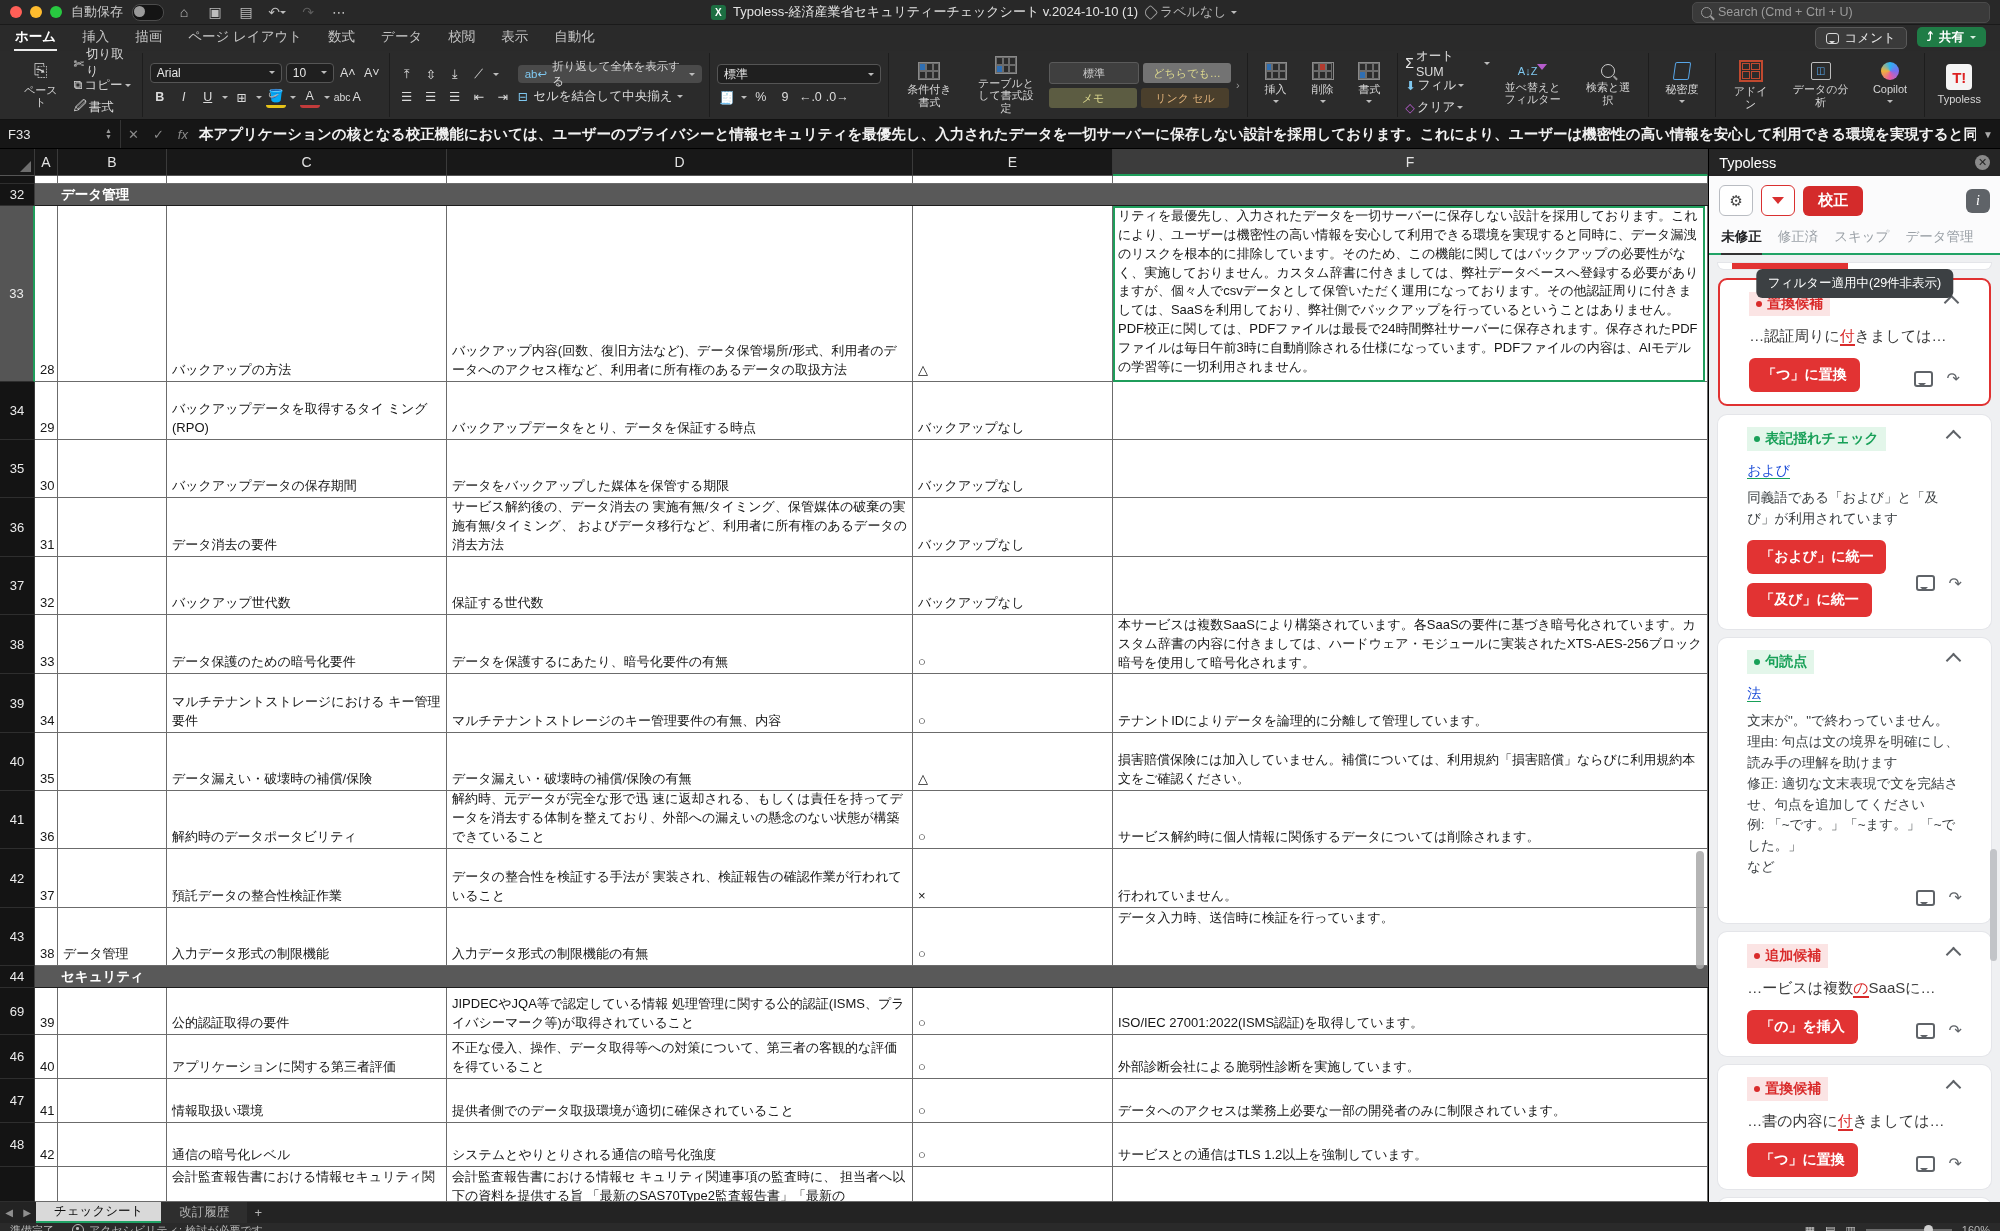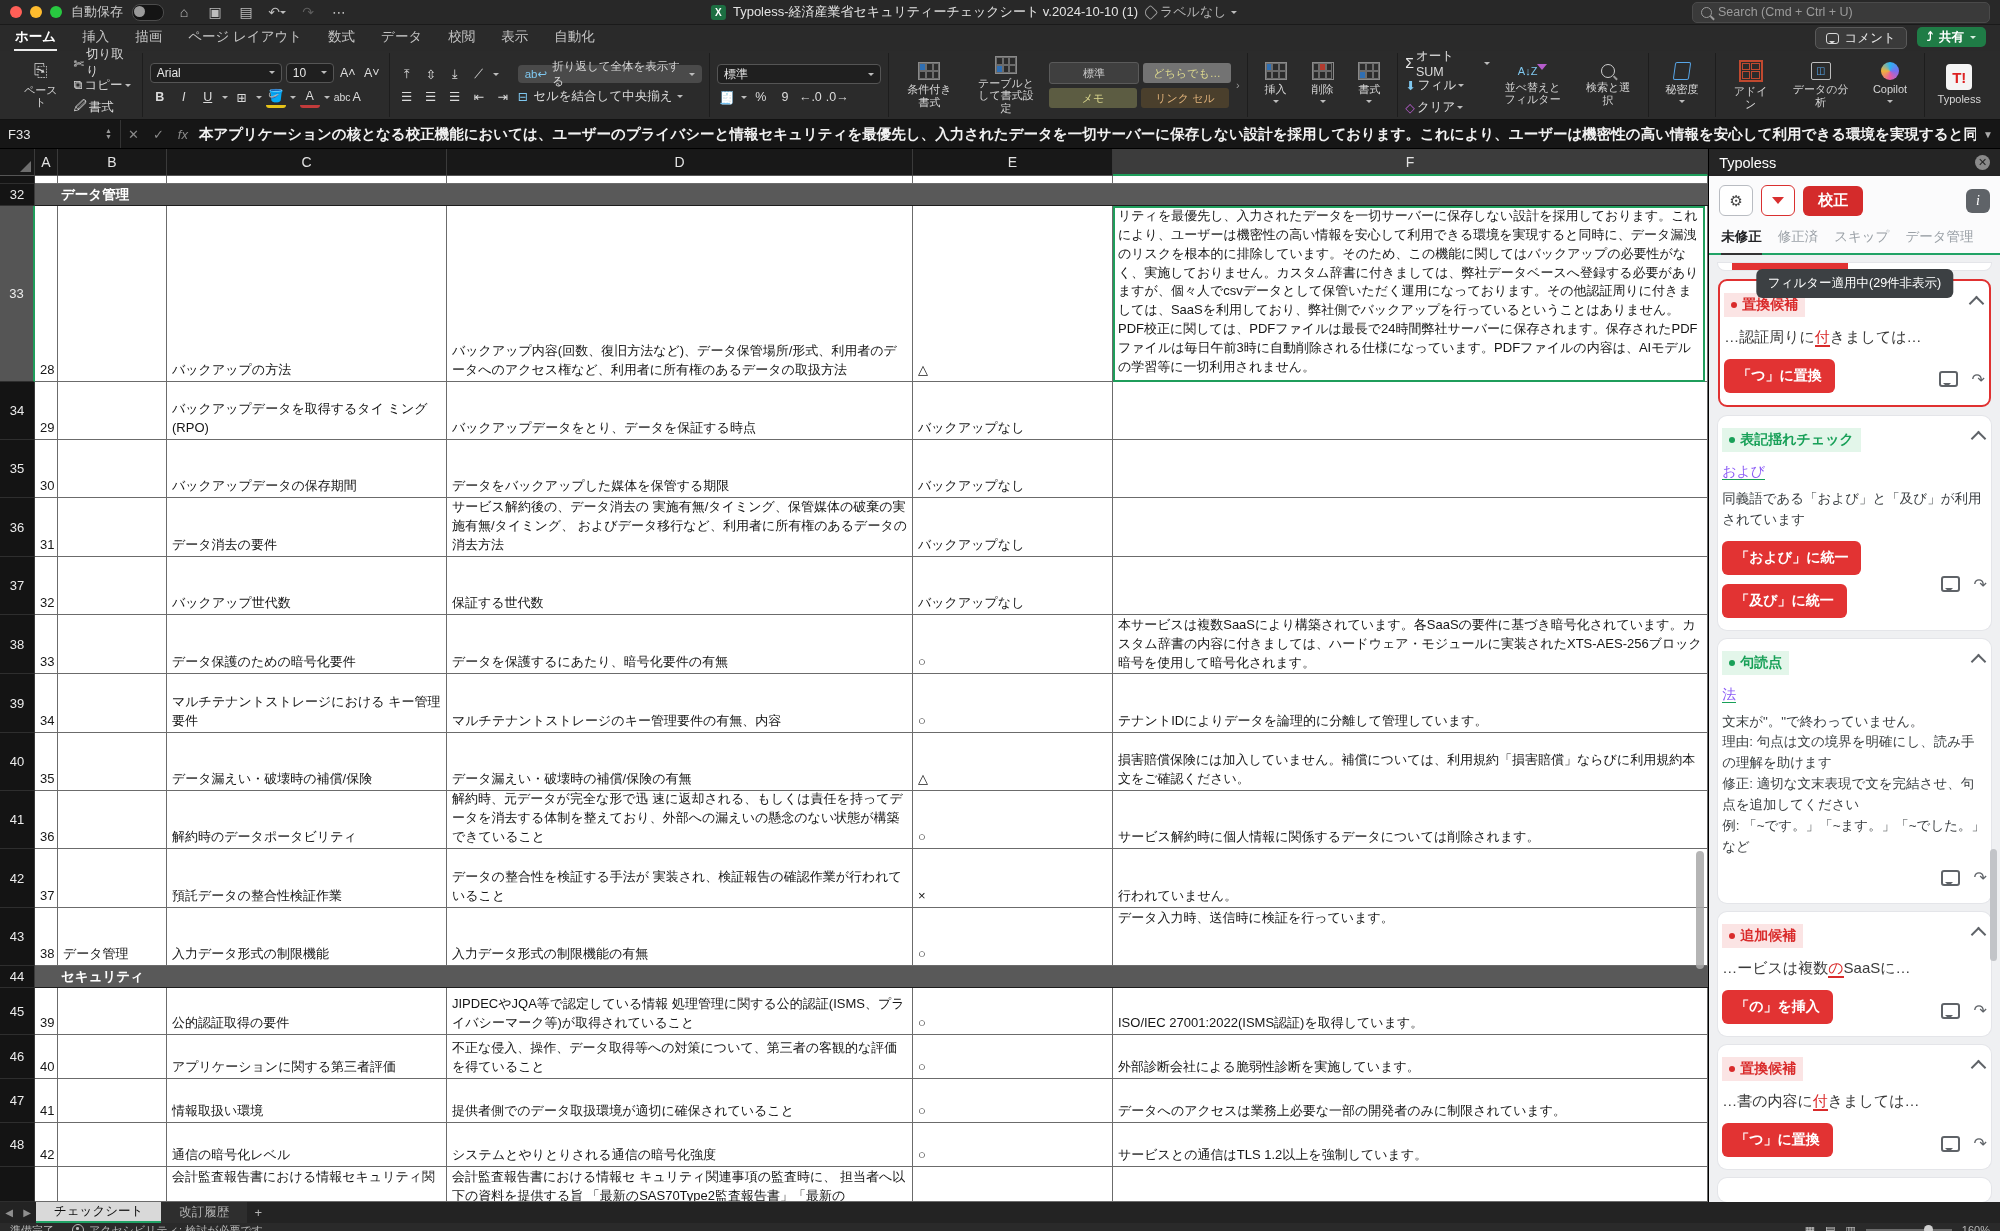--- a/index.html
+++ b/index.html
@@ -117,33 +117,33 @@
   .b-proof{height:30px;background:#d42b2b;border-radius:6px;color:#fff;font-weight:bold;font-size:15px;padding:0 15px;
            display:flex;align-items:center;}
   .b-info{margin-left:auto;width:24px;height:24px;border-radius:6px;background:#5f6368;color:#fff;
           font-family:"Liberation Serif",serif;font-style:italic;font-size:14px;display:flex;align-items:center;justify-content:center;}
   .ptabs{background:#fbfbfc;display:flex;gap:16px;padding:5px 12px 0;font-size:13.5px;color:#9aa0a6;border-bottom:2px solid #21a366;}
   .ptab{padding-bottom:7px;}
   .ptab.active{color:#202124;font-weight:bold;border-bottom:2px solid #333;margin-bottom:-2px;}
   .pscroll{flex:1;position:relative;padding:8px 9px 0;display:flex;flex-direction:column;gap:9px;overflow:hidden;}
   .tooltip{position:absolute;top:14px;left:50%;transform:translateX(-50%);background:#3c4043;color:#fff;font-size:12.5px;
            padding:6px 12px;border-radius:6px;white-space:nowrap;z-index:6;}
-  .card{background:#fff;border-radius:9px;padding:12px 4px;box-shadow:0 0 0 1px #e4e5e9;position:relative;}
+  .card{background:#fff;border-radius:9px;padding:12px 29px;box-shadow:0 0 0 1px #e4e5e9;position:relative;}
   .card.selected{box-shadow:none;border:2px solid #e03131;}
   .card.fragment{height:20px;border-radius:0 0 9px 9px;padding:0 14px 6px;overflow:hidden;}
   .frag-btn{width:116px;height:14px;background:#e23333;border-radius:0 0 5px 5px;}
   .chead{display:flex;align-items:flex-start;justify-content:space-between;}
   .badge{font-weight:bold;font-size:14px;padding:3px 7px;display:inline-flex;align-items:center;gap:5px;}
   .badge::before{content:"";width:6px;height:6px;border-radius:50%;}
   .badge.red{color:#d92b2b;background:#fbe4e4;} .badge.red::before{background:#d92b2b;}
   .badge.green{color:#18a058;background:#e3f6ea;} .badge.green::before{background:#18a058;}
   .chev{width:9px;height:9px;border-left:2px solid #5f6368;border-top:2px solid #5f6368;transform:rotate(45deg);margin:5px 3px 0 0;}
   .ctx{font-size:15px;color:#3a3a3a;margin:11px 0 12px;}
   .hl{color:#d92b2b;border-bottom:2px solid #d92b2b;}
-  .glink{color:#8b5cf6;border-bottom:1.5px solid #18a058;font-size:14px;}
+  .glink{color:#1d4ed8;border-bottom:1.5px solid #18a058;font-size:14px;}
   .linkrow{margin:10px 0 8px;}
   .desc{font-size:13.5px;color:#3c4043;line-height:1.55;white-space:pre-line;margin-bottom:10px;}
   .actions{display:flex;align-items:flex-end;justify-content:space-between;}
   .btncol{display:flex;flex-direction:column;gap:9px;align-items:flex-start;}
   .redbtn{background:#e23333;color:#fff;font-weight:bold;font-size:14px;padding:8px 13px;border-radius:6px;white-space:nowrap;}
   .cicons{display:flex;gap:14px;align-items:center;color:#5f6368;padding-bottom:4px;}
   .ic-bubble{width:15px;height:12px;border:2px solid #5f6368;border-radius:3px;position:relative;display:inline-block;}
   .ic-bubble::after{content:"";position:absolute;left:2px;bottom:-6px;border:4px solid transparent;border-top-color:#5f6368;}
   .ic-redo{font-size:16px;color:#5f6368;font-family:"DejaVu Sans",sans-serif;}
   .vscroll-panel{position:absolute;right:3px;top:700px;width:7px;height:112px;background:#c2c4c8;border-radius:4px;}
@@ -594,21 +594,21 @@
           <div class="cell ce">○</div>
           <div class="cell cf top">データ入力時、送信時に検証を行っています。</div>
         </div>
 
         <div class="row" style="height:22px">
           <div class="rh">44</div>
           <div class="band">セキュリティ</div>
         </div>
 
         <div class="row" style="height:47px">
-          <div class="rh">45</div>
+          <div class="rh">69</div>
           <div class="cell ca">39</div>
           <div class="cell cb"></div>
           <div class="cell cc">公的認証取得の要件</div>
           <div class="cell cd">JIPDECやJQA等で認定している情報 処理管理に関する公的認証(ISMS、プライバシーマーク等)が取得されていること</div>
           <div class="cell ce">○</div>
           <div class="cell cf">ISO/IEC 27001:2022(ISMS認証)を取得しています。</div>
         </div>
 
         <div class="row" style="height:44px">
           <div class="rh">46</div>

